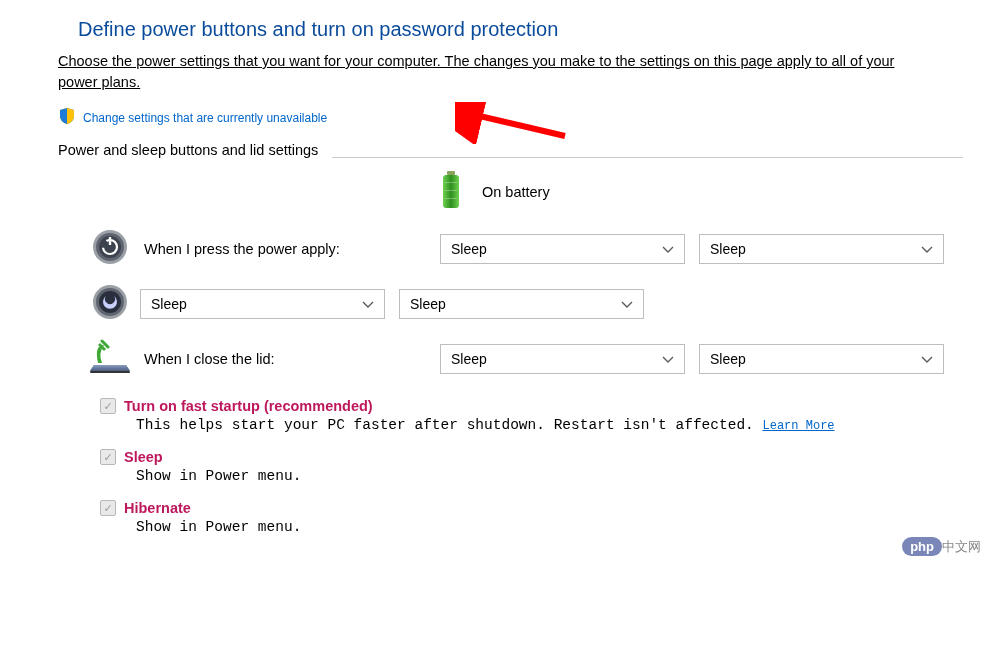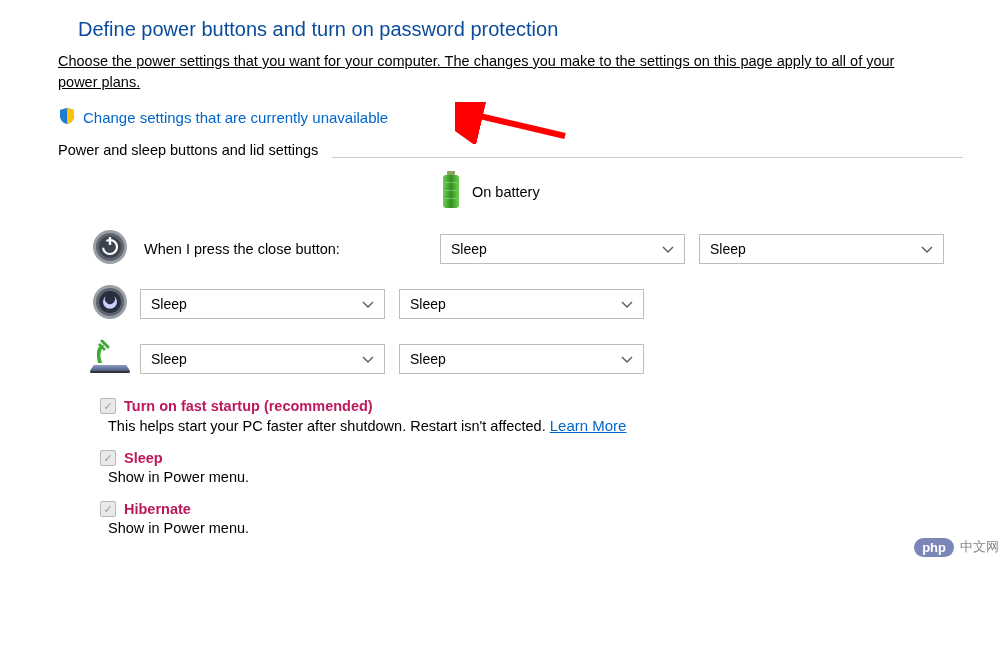--- a/index.html
+++ b/index.html
@@ -32,21 +32,21 @@
     }
     .change-settings-row {
       margin: 14px 0 14px 38px;
       display: flex;
       align-items: center;
       gap: 7px;
     }
     .link {
       color: #0066cc;
       cursor: pointer;
-      font-size: 15px;
+      font-size: 12px;
     }
     .underline-link {
       text-decoration: underline;
     }
     .arrow {
       position: absolute;
       left: 455px;
       top: 102px;
       pointer-events: none;
     }
@@ -67,21 +67,21 @@
       display: flex;
       align-items: center;
       margin: 12px 0 8px 0;
     }
     .col-spacer {
       width: 420px;
     }
     .col-head {
       display: flex;
       align-items: center;
-      gap: 10px;
+      gap: 20px;
       font-size: 14.5px;
     }
     .col-battery {
       width: 258px;
     }
     .setting-row {
       display: flex;
       align-items: center;
       margin: 16px 0;
     }
@@ -143,31 +143,31 @@
       justify-content: center;
       color: #9a9a9a;
       font-size: 11px;
     }
     .shutdown-label {
       font-weight: 600;
       font-size: 14.5px;
       color: #be185d;
     }
     .shutdown-desc {
-      margin-left: 8px;
+      margin-left: 36px;
       margin-top: 3px;
       font-size: 14.5px;
+      font-family: Liberation Mono, monospace;
     }
     .watermark {
       position: absolute;
-      right: 2px;
+      right: 20px;
       bottom: 5px;
       display: flex;
-      align-items: flex-start;
-      gap: 6px;
+      align-items: center;
       font-size: 13px;
       color: #888;
     }
     .php-badge {
       background: #7a86b8;
       color: #fff;
       border-radius: 14px;
       padding: 2px 8px;
       font-weight: bold;
       font-size: 13px;
@@ -237,21 +237,21 @@
     <span>
       <svg width="36" height="36" viewBox="0 0 36 36">
         <circle cx="18" cy="18" r="17" fill="#9aa0a6"></circle>
         <circle cx="18" cy="18" r="14" fill="#5f6570"></circle>
         <circle cx="18" cy="18" r="11" fill="#3d434e"></circle>
         <circle cx="18" cy="18" r="7" fill="none" stroke="#fff" stroke-width="2.2" stroke-dasharray="32 8" transform="rotate(-90 18 18)"></circle>
         <line x1="18" y1="8" x2="18" y2="16" stroke="#fff" stroke-width="2.4"></line>
       </svg>
     </span>
   </div>
-  <div class="setting-label">When I press the close button:</div>
+  <div class="setting-label">When I press the power apply:</div>
   <div class="select-wrap">
     <div class="select-box">
       <span>Sleep</span>
       <span class="chevron">
         <svg width="12" height="8" viewBox="0 0 12 8">
             <path d="M1 1 L6 6 L11 1" stroke="#5a5a5a" stroke-width="1.4" fill="none"></path>
           </svg>
       </span>
     </div>
   </div>
@@ -312,20 +312,21 @@
               <stop offset="1" stop-color="#4a5d80"></stop>
             </linearGradient>
           </defs>
         <rect x="2" y="32" width="40" height="2" rx="1" fill="#333"></rect>
         <path d="M10 24 Q 6 6 16 6 Q 10 14 14 24 Z" fill="#3fa837"></path>
         <path d="M12 4 L18 10 L16 12 L10 6 Z" fill="#3fa837"></path>
         <path d="M14 2 L20 8" stroke="#3fa837" stroke-width="3" stroke-linecap="round"></path>
       </svg>
     </span>
   </div>
+  <div class="setting-label">When I close the lid:</div>
   <div class="select-wrap">
     <div class="select-box">
       <span>Sleep</span>
       <span class="chevron">
         <svg width="12" height="8" viewBox="0 0 12 8">
             <path d="M1 1 L6 6 L11 1" stroke="#5a5a5a" stroke-width="1.4" fill="none"></path>
           </svg>
       </span>
     </div>
   </div>

